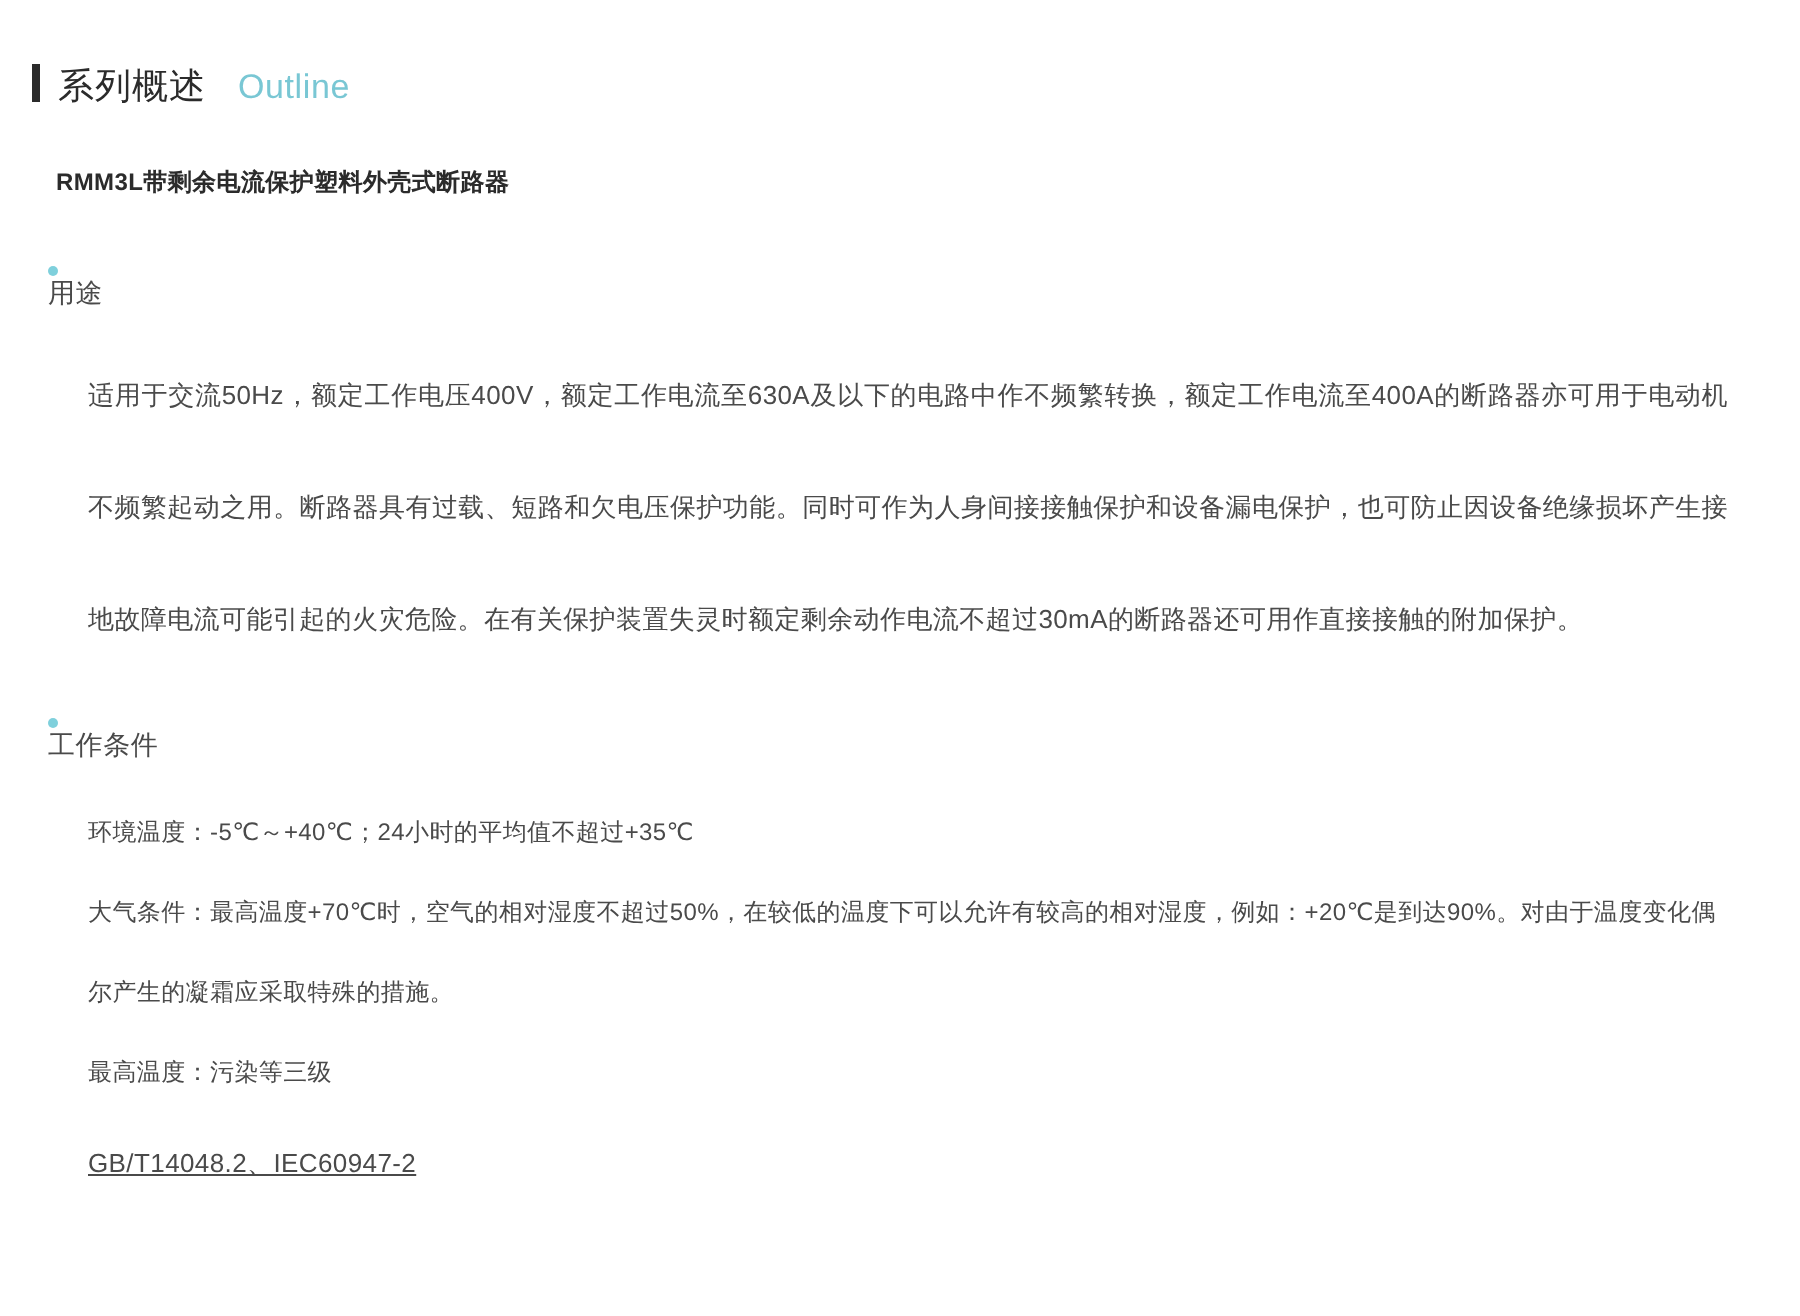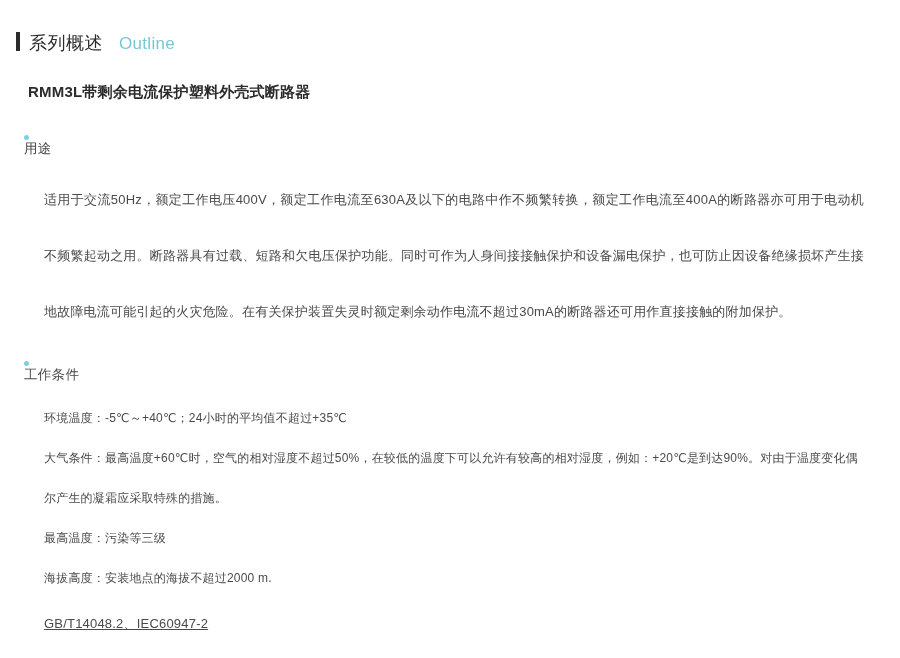--- a/index.html
+++ b/index.html
@@ -47,21 +47,21 @@
   .header-en {
     font-size: 17px;
     color: #79c7d4;
     margin-left: 16px;
     letter-spacing: 0.3px;
     font-weight: 400;
   }
 
   
   .product-title {
-    font-size: 15px;
+    font-size: 12px;
     font-weight: bold;
     color: #2b2b2b;
     margin: 0 0 26px 12px;
     letter-spacing: 0.2px;
   }
 
   
   .bullet-row {
     display: flex;
     align-items: flex-start;
@@ -136,22 +136,21 @@
     <span class="bullet-label">用途</span>
   </div>
   <div class="para block-purpose">适用于交流50Hz，额定工作电压400V，额定工作电流至630A及以下的电路中作不频繁转换，额定工作电流至400A的断路器亦可用于电动机不频繁起动之用。断路器具有过载、短路和欠电压保护功能。同时可作为人身间接接触保护和设备漏电保护，也可防止因设备绝缘损坏产生接地故障电流可能引起的火灾危险。在有关保护装置失灵时额定剩余动作电流不超过30mA的断路器还可用作直接接触的附加保护。</div>
 
   <div class="bullet-row">
     <span class="bullet-dot"></span>
     <span class="bullet-label">工作条件</span>
   </div>
   <div class="cond-block">
     <div class="cond-line">环境温度：-5℃～+40℃；24小时的平均值不超过+35℃</div>
-    <div class="cond-line">大气条件：最高温度+60℃时，空气的相对湿度不超过50%，在较低的温度下可以允许有较高的相对湿度，例如：+20℃是到达90%。对由于温度变化偶尔产生的凝霜应采取特殊的措施。</div>
+    <div class="cond-line">大气条件：最高温度+70℃时，空气的相对湿度不超过50%，在较低的温度下可以允许有较高的相对湿度，例如：+20℃是到达90%。对由于温度变化偶尔产生的凝霜应采取特殊的措施。</div>
     <div class="cond-line">最高温度：污染等三级</div>
-    <div class="cond-line">海拔高度：安装地点的海拔不超过2000 m.</div>
   </div>
 
   <div class="spacer-sm"></div>
 
   <div class="standard-line">GB/T14048.2、IEC60947-2</div>
 
 </div>
 
 </body></html>

